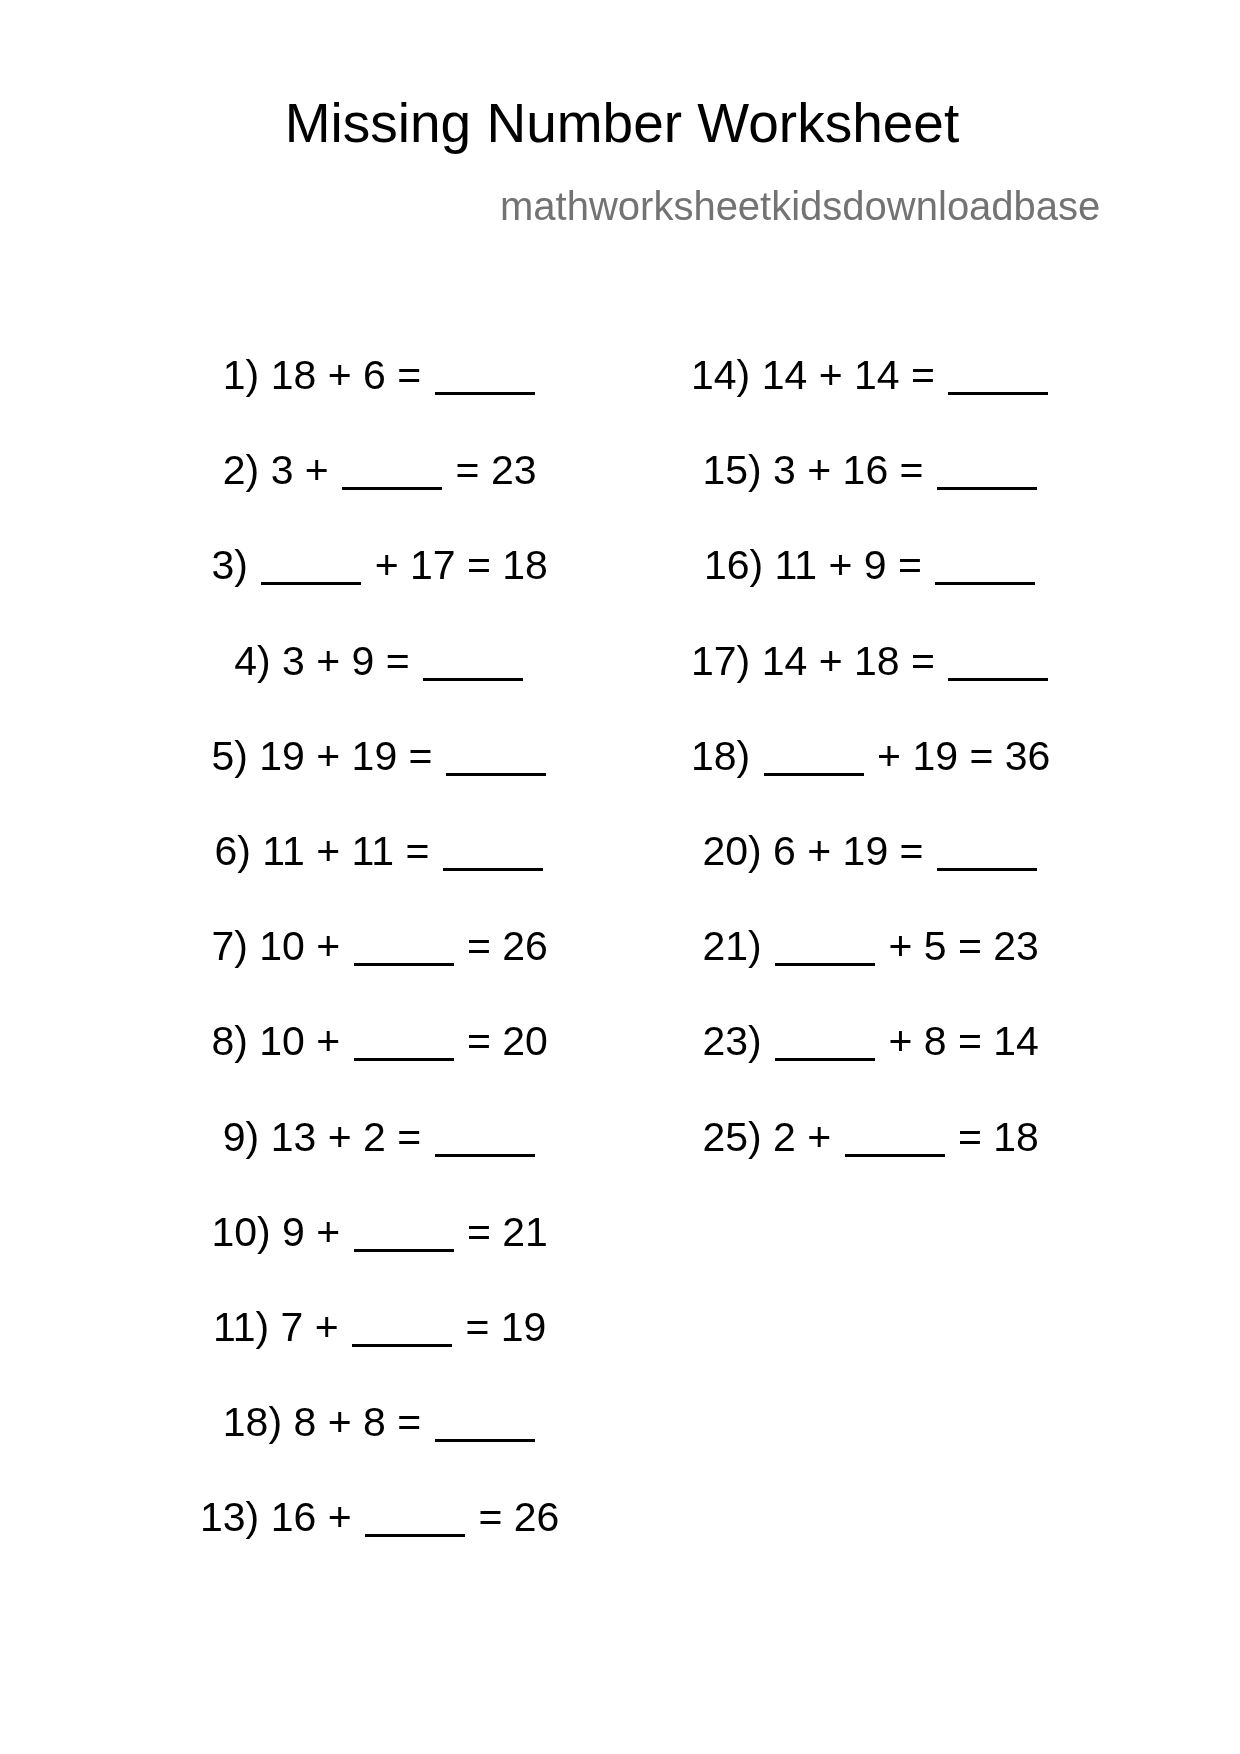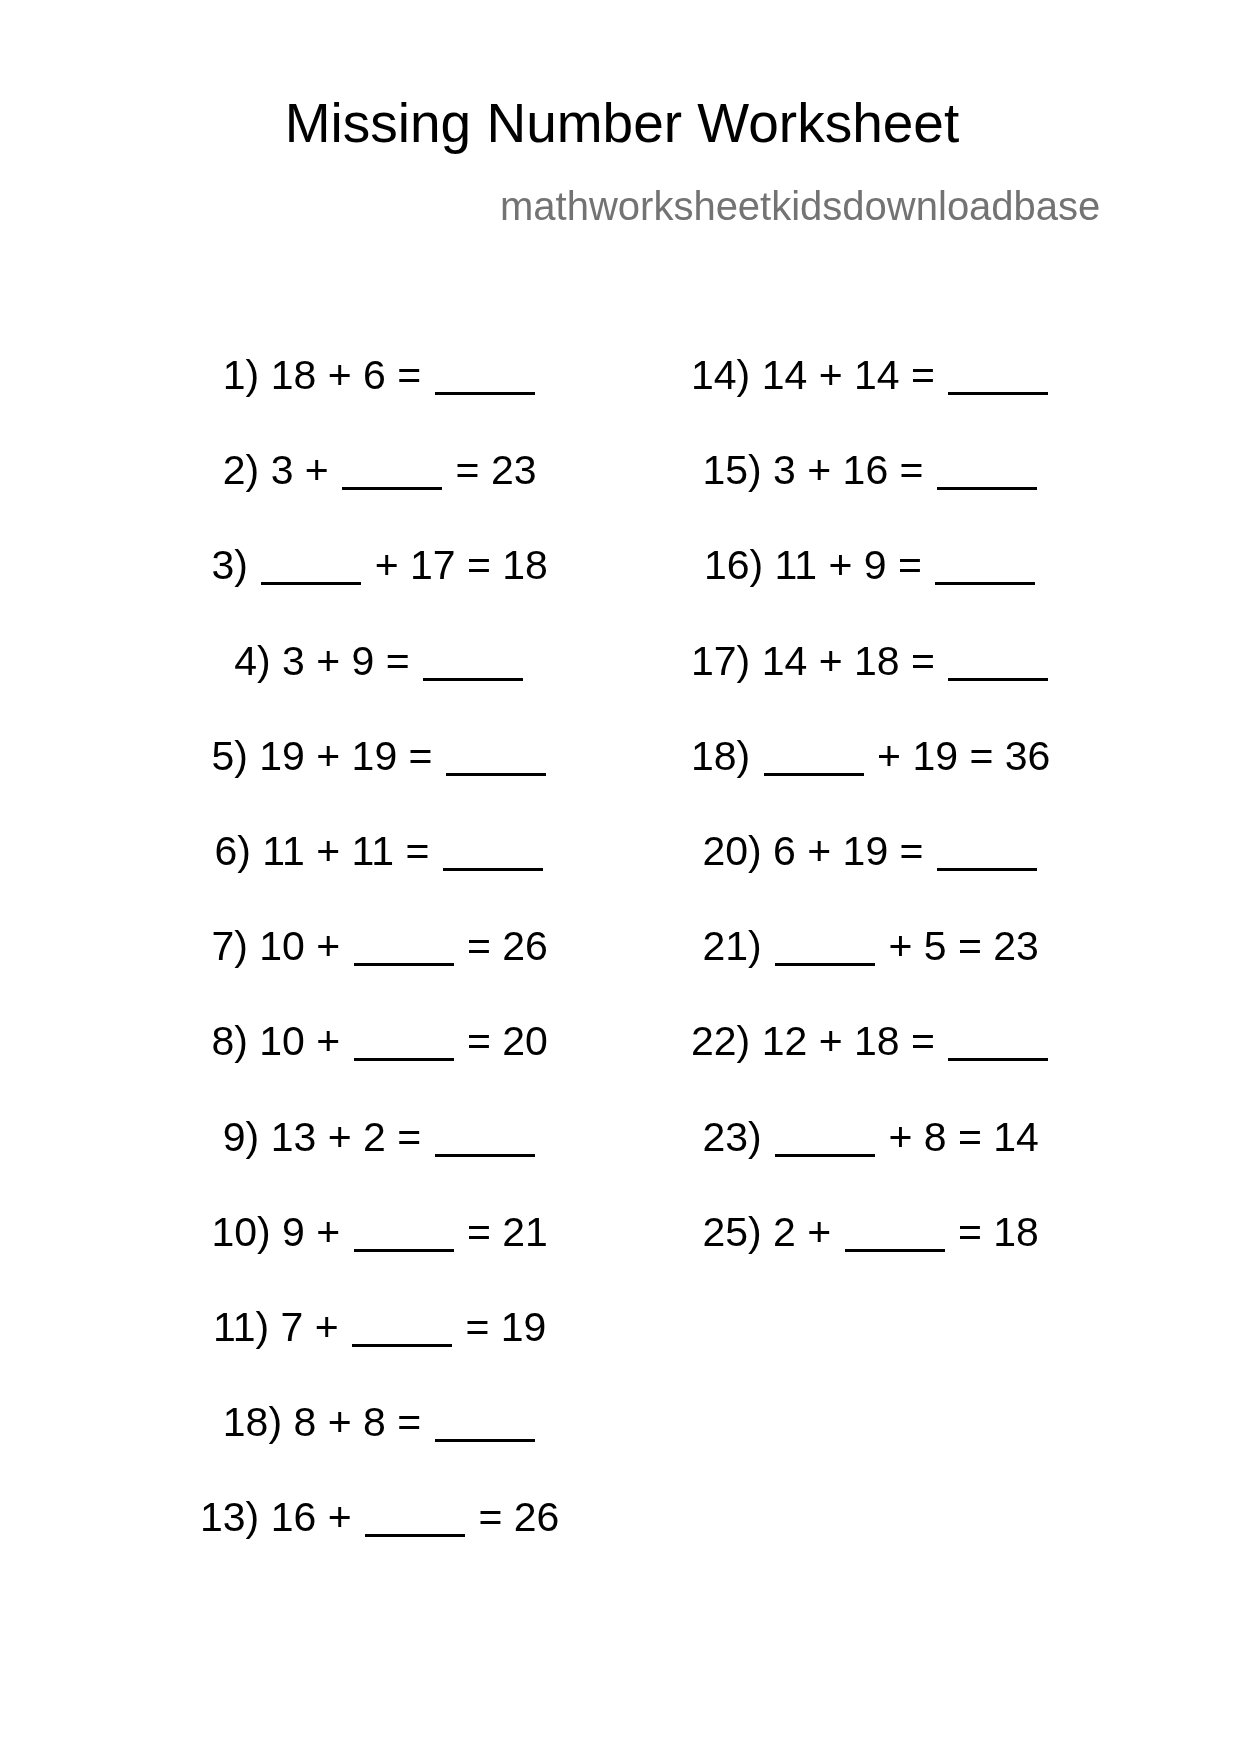--- a/index.html
+++ b/index.html
@@ -50,17 +50,16 @@
       <div class="problem"><span>13) </span><span>16 + </span><span class="blank"></span><span> = 26</span></div>
     </div>
   <div class="col right" id="col-right">
       <div class="problem"><span>14) </span><span>14 + 14 = </span><span class="blank"></span></div>
       <div class="problem"><span>15) </span><span>3 + 16 = </span><span class="blank"></span></div>
       <div class="problem"><span>16) </span><span>11 + 9 = </span><span class="blank"></span></div>
       <div class="problem"><span>17) </span><span>14 + 18 = </span><span class="blank"></span></div>
       <div class="problem"><span>18) </span><span class="blank"></span><span> + 19 = 36</span></div>
       <div class="problem"><span>20) </span><span>6 + 19 = </span><span class="blank"></span></div>
       <div class="problem"><span>21) </span><span class="blank"></span><span> + 5 = 23</span></div>
-      <div class="problem"><span>22) </span><span>12 + 18 = </span><span class="blank"></span></div>
       <div class="problem"><span>23) </span><span class="blank"></span><span> + 8 = 14</span></div>
       <div class="problem"><span>25) </span><span>2 + </span><span class="blank"></span><span> = 18</span></div>
     </div>
 </div>
 
 </body></html>

